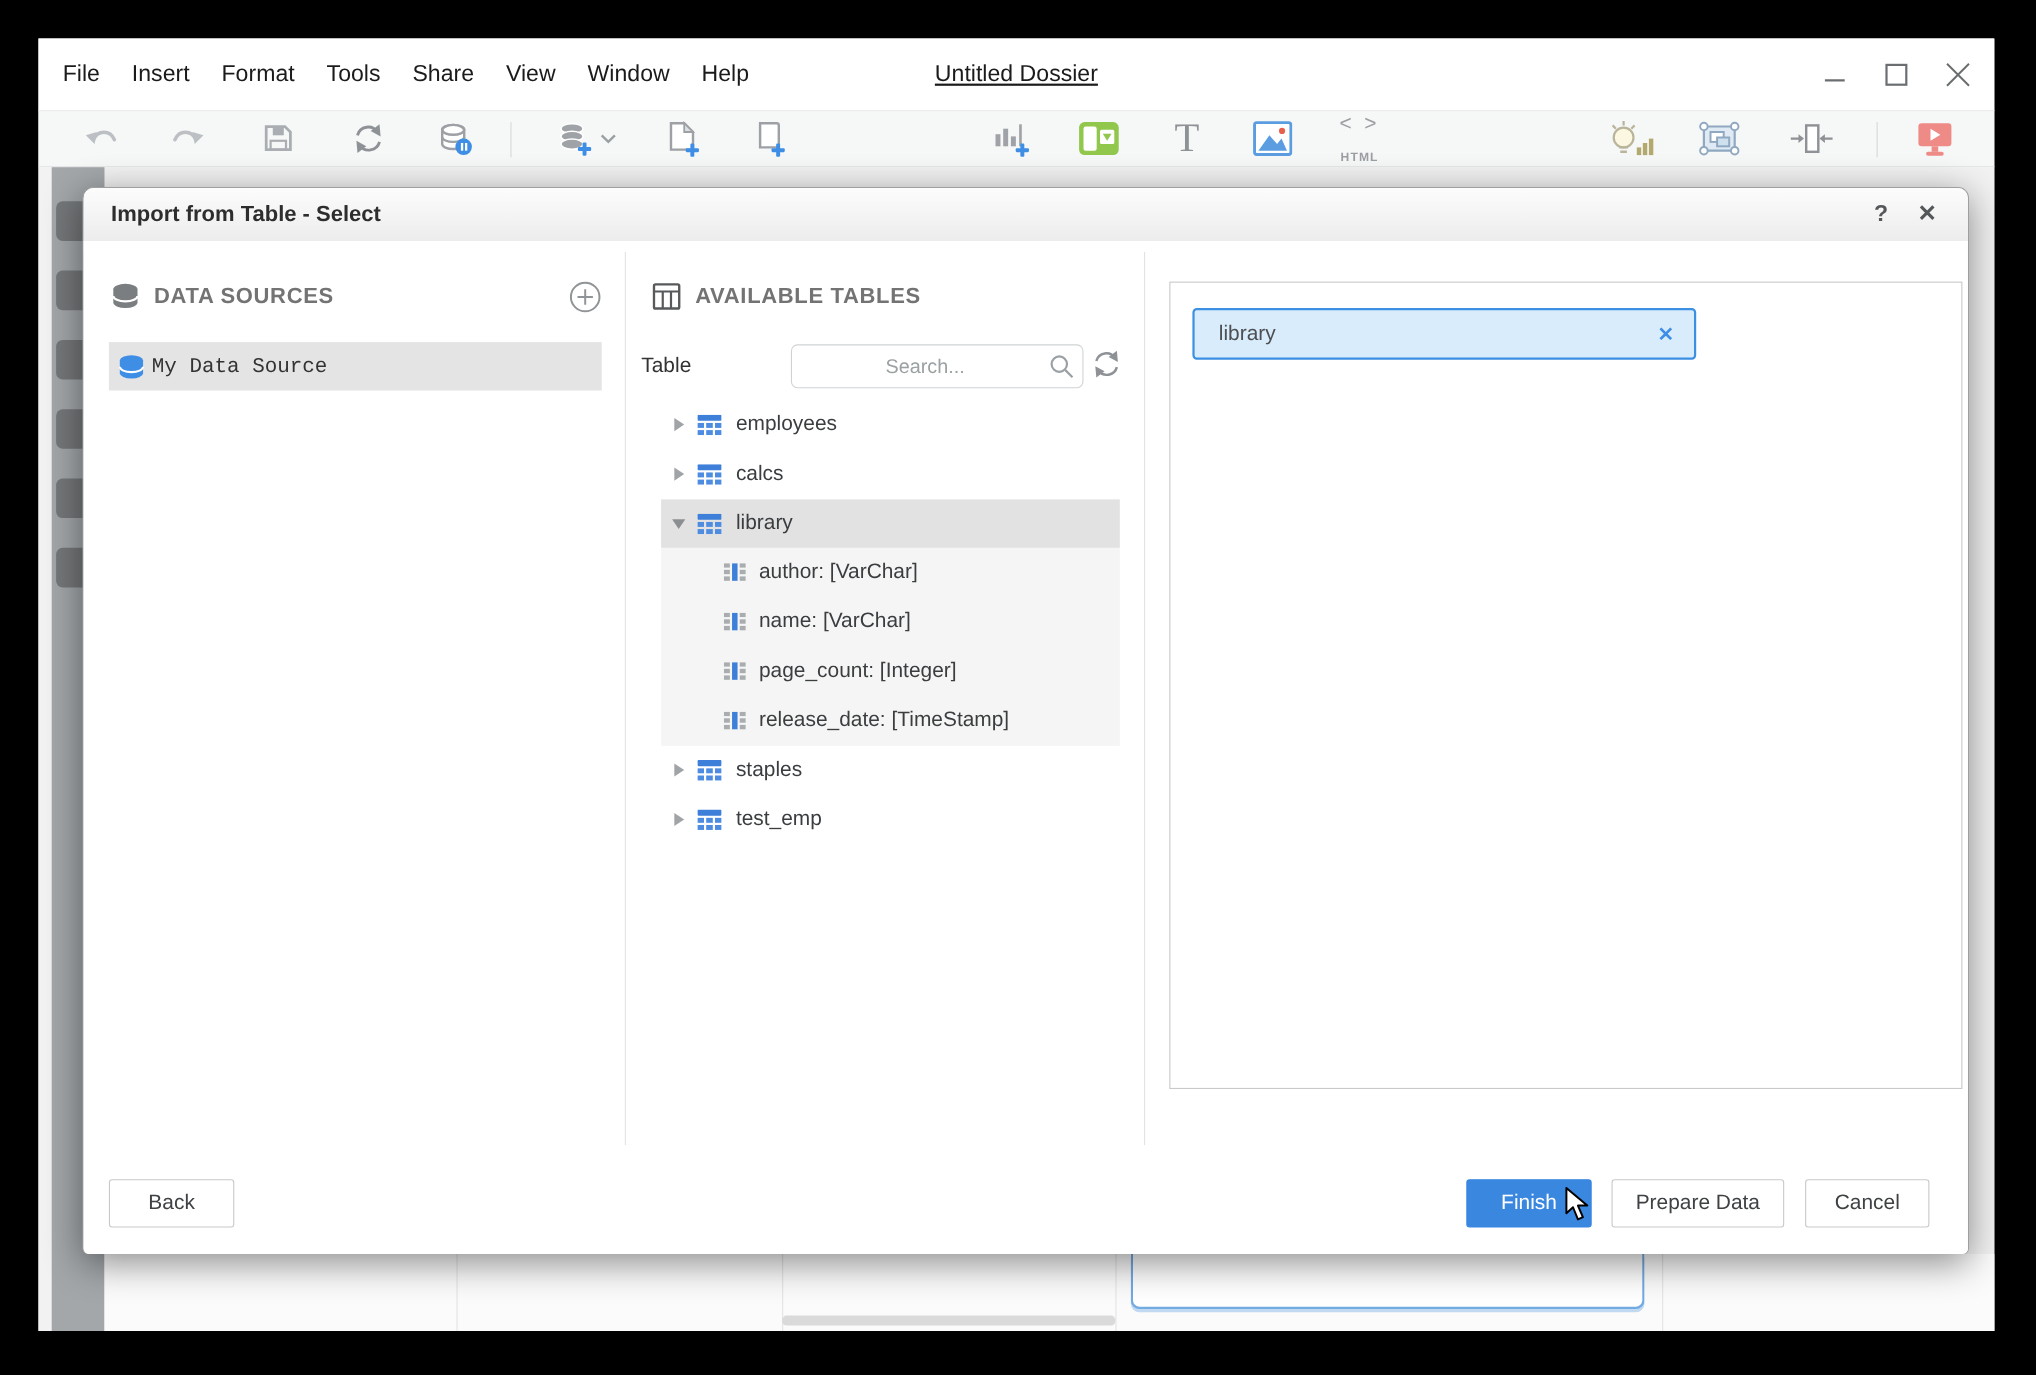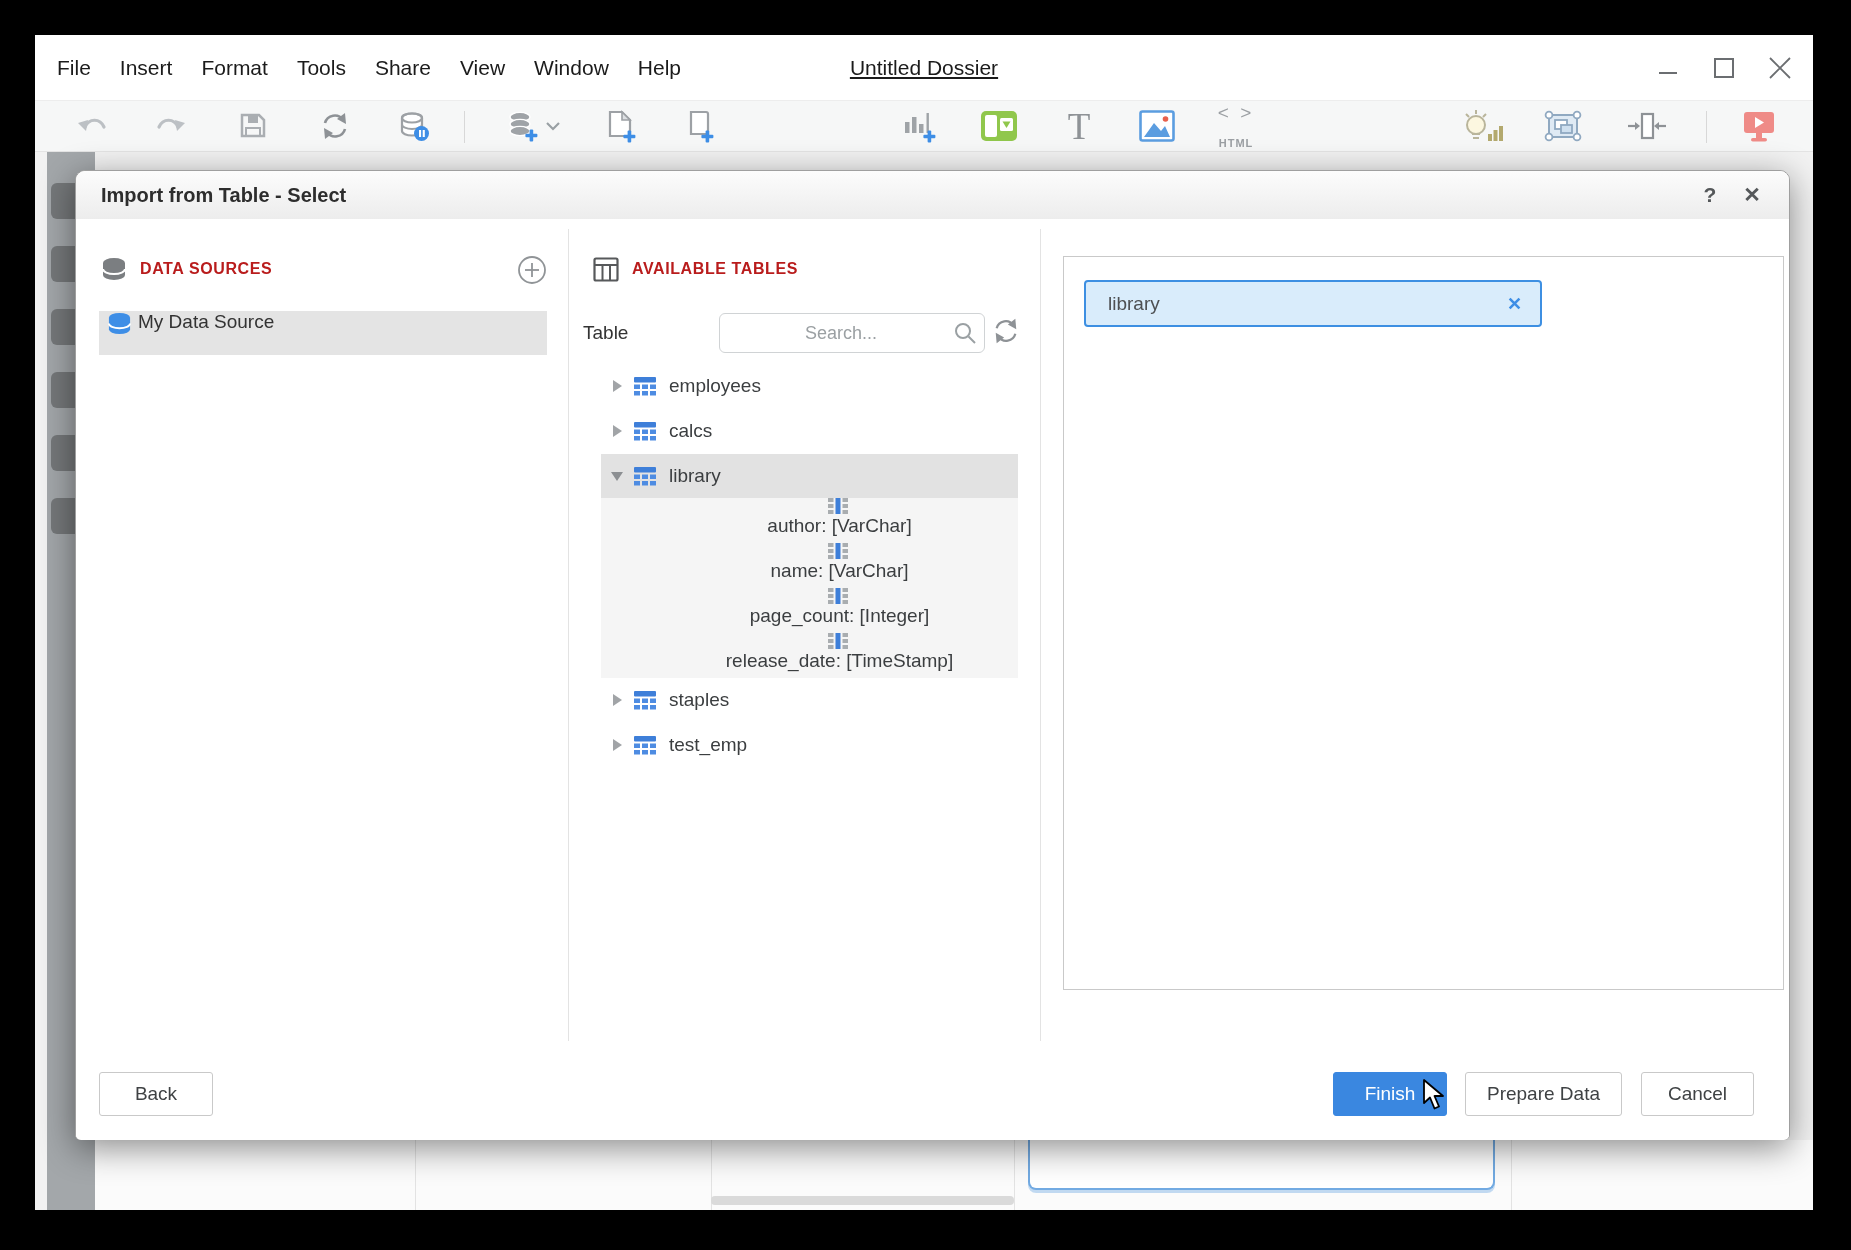--- a/index.html
+++ b/index.html
@@ -38,43 +38,43 @@
   .dialog { position:absolute; left:40px; top:135px; width:1715px; height:970px; background:#fff; border:1px solid #9f9f9f; border-radius:10px 10px 5px 5px; box-shadow:0 8px 34px rgba(0,0,0,.45); }
   .dlg-header { position:absolute; left:0; top:0; width:100%; height:60px; background:linear-gradient(#fcfcfc,#e9e9e9); border-bottom:1px solid #aeaeae; border-radius:9px 9px 0 0; }
   .dlg-title { position:absolute; left:25px; top:0; line-height:48px; font-size:20px; font-weight:bold; color:#2d2d2d; }
   .dlg-hbtn { position:absolute; top:0; width:34px; height:48px; background:none; border:none; font-size:21px; font-weight:bold; color:#55585a; line-height:48px; text-align:center; }
   .dlg-help { right:62px; }
   .dlg-close { right:20px; }
   .dlg-body { position:absolute; left:0; top:48px; width:100%; height:921px; background:#fff; border-radius:0 0 5px 5px; }
   .v-div { position:absolute; top:10px; height:812px; width:1px; background:#e3e3e3; }
 
   .panel-header { position:absolute; height:34px; display:flex; align-items:center; gap:13px; }
-  .panel-header .ph-label { font-size:16px; font-weight:bold; letter-spacing:.6px; color:#b91c1c; }
+  .panel-header .ph-label { font-size:20px; font-weight:bold; letter-spacing:.6px; color:#737373; }
 
   .plus-btn { position:absolute; left:441px; top:36px; width:30px; height:30px; background:none; border:none; padding:0; }
 
-  .ds-row { position:absolute; left:23px; top:92px; width:448px; height:44px; background:#e4e4e4; display:flex; align-items:flex-start; padding-left:8px; gap:6px; }
+  .ds-row { position:absolute; left:23px; top:92px; width:448px; height:44px; background:#e4e4e4; display:flex; align-items:center; padding-left:8px; gap:6px;font-family:Liberation Mono, monospace; }
   .ds-row .ds-label { font-size:19px; color:#333; }
 
   .table-label { position:absolute; left:507px; top:92px; height:44px; line-height:44px; font-size:19px; color:#333; }
   .search-box { position:absolute; left:643px; top:94px; width:266px; height:40px; }
   .search-input { width:100%; height:100%; border:1px solid #d0d3d5; border-radius:6px; font-size:18px; color:#4a4a4a; text-align:center; padding:0 36px 0 14px; outline:none; font-family:"Liberation Sans",sans-serif; background:#fff; }
   .search-input::placeholder { color:#9ba0a3; }
   .search-glass { position:absolute; right:8px; top:8px; }
   .list-refresh { position:absolute; left:915px; top:98px; width:30px; height:30px; background:none; border:none; padding:0; }
 
   .tree-row { position:absolute; left:525px; width:417px; height:44px; display:flex; align-items:center; background:none; border:none; padding:0; text-align:left; }
   .tree-row.sel { background:#e2e2e2; }
   .kids-bg { position:absolute; left:525px; top:279px; width:417px; height:180px; background:#f5f5f5; }
   .caret-box { width:16px; margin-left:8px; display:flex; justify-content:center; }
   .caret-right { width:0; height:0; border-left:9px solid #a1a4a7; border-top:6px solid transparent; border-bottom:6px solid transparent; }
   .caret-down { width:0; height:0; border-top:9px solid #8c8f92; border-left:6px solid transparent; border-right:6px solid transparent; }
   .tree-icon { margin-left:9px; display:flex; }
   .tree-text { margin-left:13px; font-size:19px; color:#3b3e40; }
-  .child-row { padding-left:48px;flex-direction:column; }
+  .child-row { padding-left:48px; }
   .child-row .tree-text { margin-left:12px; }
 
   .result-box { position:absolute; left:987px; top:37px; width:721px; height:734px; border:1px solid #c9c9c9; background:#fff; }
   .chip { position:absolute; left:20px; top:23px; width:458px; height:47px; background:#d9ecfb; border:2px solid #3d8fe2; border-radius:4px; display:flex; align-items:center; }
   .chip-label { margin-left:22px; font-size:19px; color:#4d4f52; flex:1; }
   .chip-close { background:none; border:none; font-size:18px; font-weight:bold; color:#3e8ee6; padding:0 18px 0 0; }
 
   .dlg-btn { position:absolute; top:853px; height:44px; border-radius:3px; font-size:19px; font-family:"Liberation Sans",sans-serif; background:#fff; border:1px solid #c9c9c9; color:#3f4244; }
   .btn-back { left:23px; width:114px; }
   .btn-finish { left:1257px; width:114px; background:#3a87e0; border:1px solid #3a87e0; color:#ffffff; }

